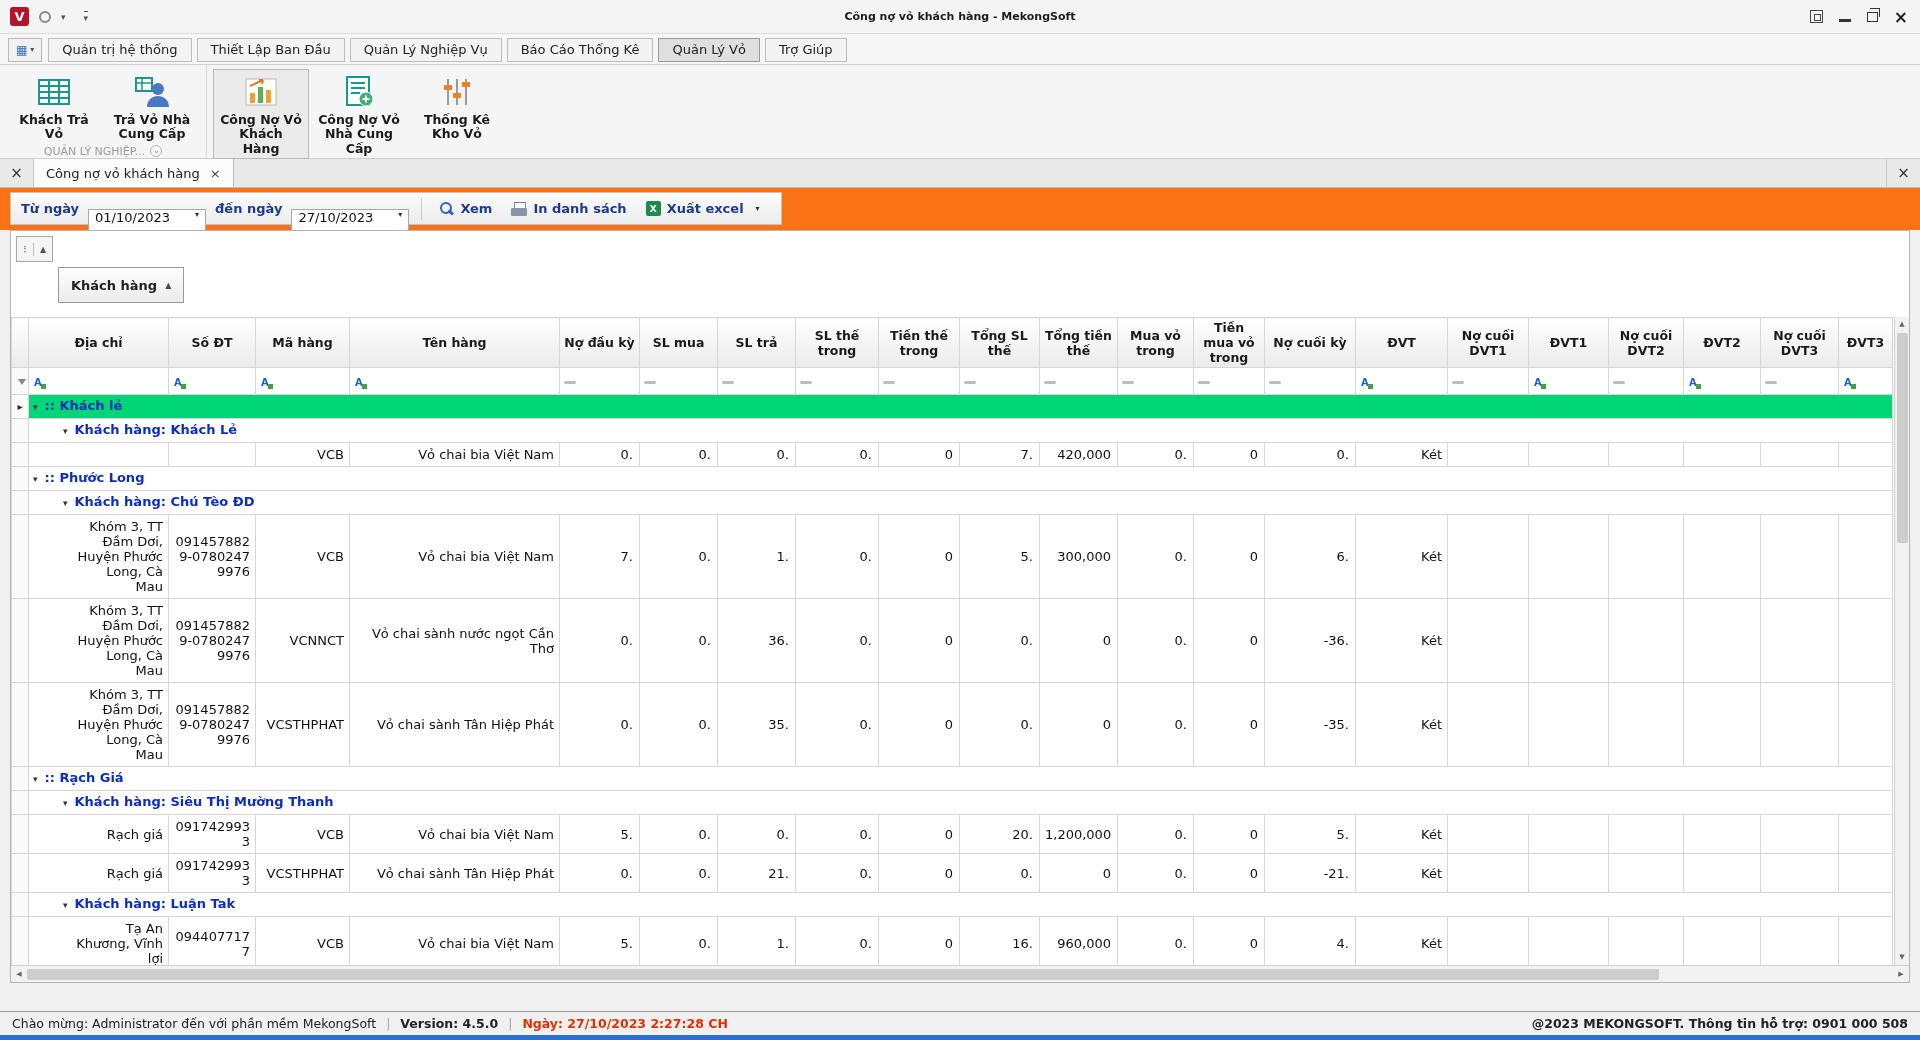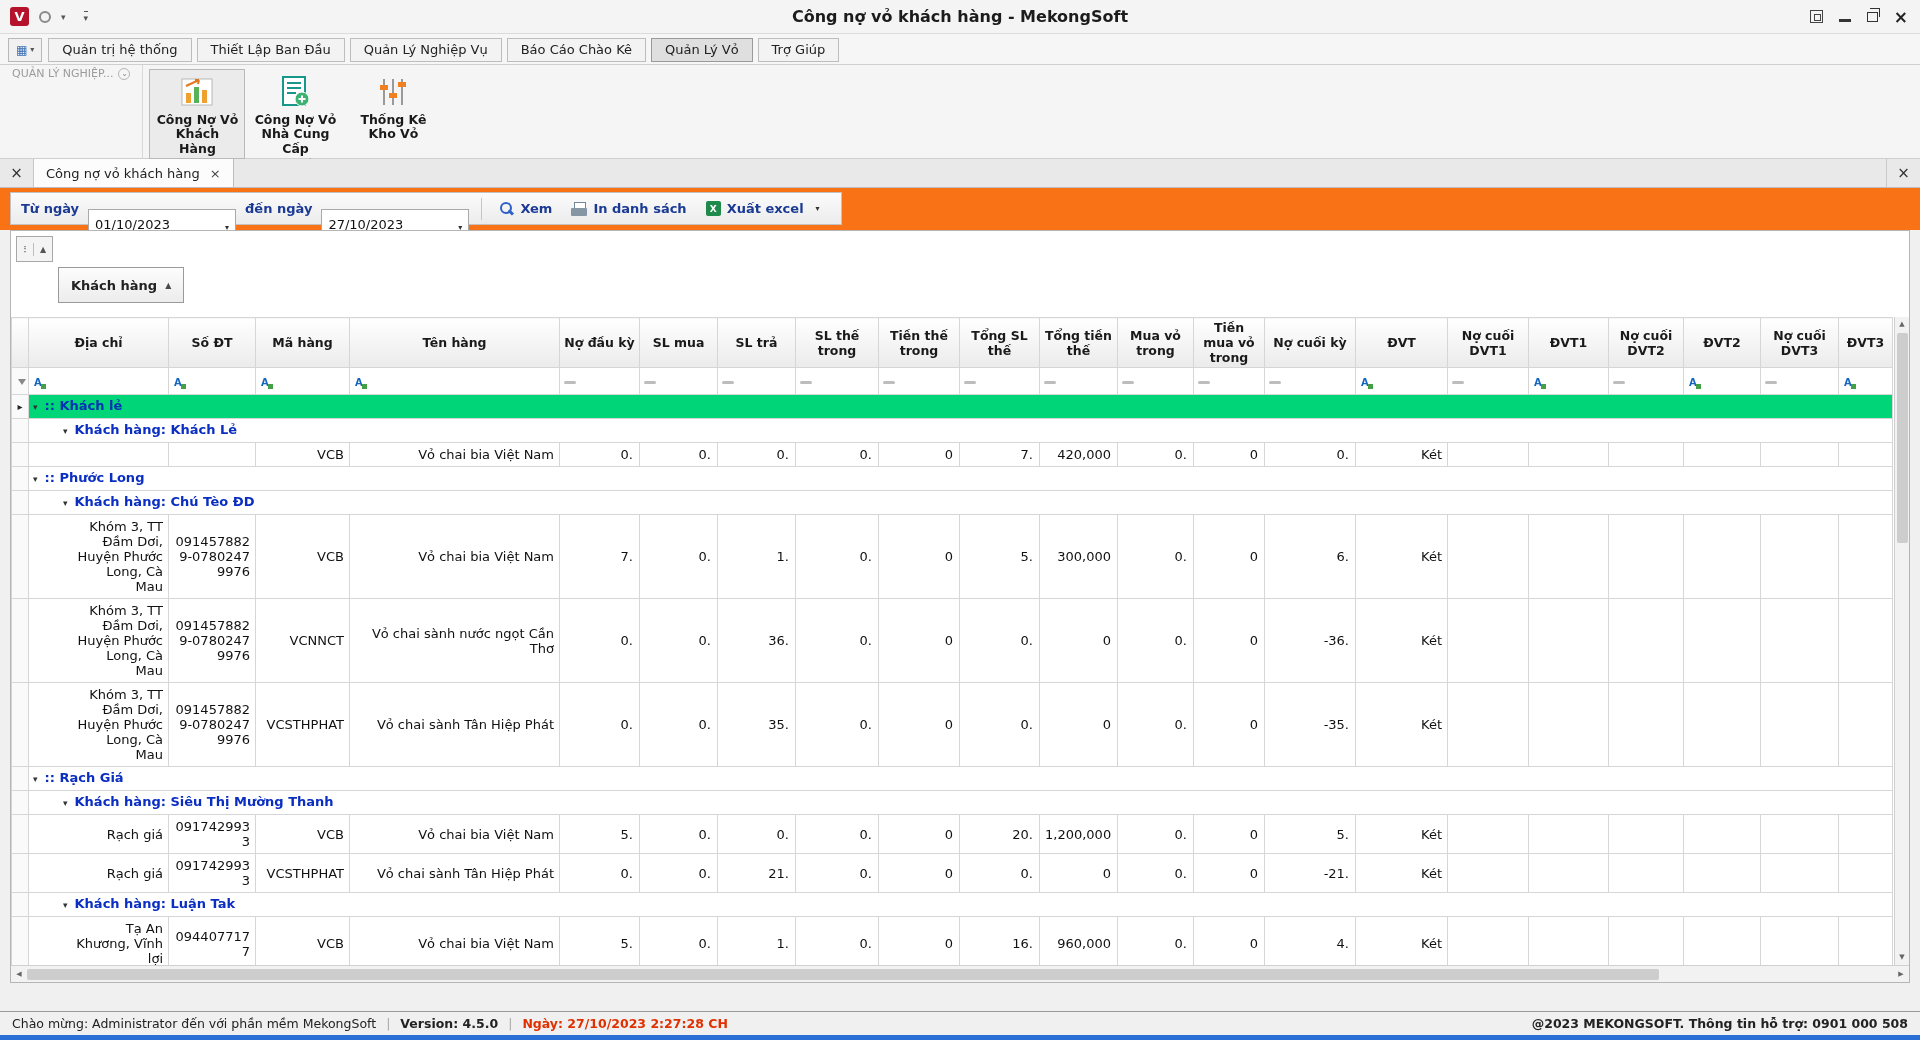--- a/index.html
+++ b/index.html
@@ -8,21 +8,21 @@
 
   .window { width:1920px; height:1040px; display:flex; flex-direction:column; background:#f0f0f0; }
 
   
   .titlebar { height:34px; flex:0 0 34px; background:#f4f4f4; border-bottom:1px solid #dcdcdc; position:relative; display:flex; align-items:center; }
   .tb-left { display:flex; align-items:center; gap:10px; padding-left:10px; }
   .logo { width:19px; height:19px; background:#b5132c; color:#fff; font-weight:bold; font-size:13px; display:flex; align-items:center; justify-content:center; border-radius:3px; }
   .tb-circle { width:12px; height:12px; border:2px solid #8a8a8a; border-radius:50%; display:inline-block; }
   .tb-caret { font-size:9px; color:#555; }
   .tb-custom { font-size:9px; color:#555; border-top:1px solid #555; padding-top:1px; margin-left:8px; }
-  .tb-title { position:absolute; left:50%; transform:translateX(-50%); font-weight:bold; font-size:16px; color:#1c1c1c; white-space:nowrap; }
+  .tb-title { position:absolute; left:50%; transform:translateX(-50%); font-weight:bold; font-size:11px; color:#1c1c1c; white-space:nowrap; }
   .tb-right { margin-left:auto; display:flex; align-items:center; gap:16px; padding-right:12px; }
   .wc-full { width:13px; height:13px; border:1px solid #444; position:relative; display:inline-block; }
   .wc-full::after { content:""; position:absolute; left:3px; top:3px; width:5px; height:5px; border:1px solid #444; }
   .wc-min { width:12px; height:3px; background:#333; display:inline-block; margin-top:8px; }
   .wc-max { width:11px; height:10px; border:1.5px solid #333; position:relative; display:inline-block; }
   .wc-max::after { content:""; position:absolute; left:2px; top:-5px; width:9px; height:8px; border-top:1.5px solid #333; border-right:1.5px solid #333; }
   .wc-close { font-size:17px; line-height:14px; color:#222; font-weight:bold; cursor:default; }
 
   
   .ribbon-tabs { height:31px; flex:0 0 31px; background:#f6f6f6; border-bottom:1px solid #cfcfcf; display:flex; align-items:center; padding:3px 0 2px 8px; }
@@ -51,21 +51,21 @@
   .doc-x { width:34px; display:flex; align-items:center; justify-content:center; font-size:15px; color:#333; border-right:1px solid #c9c9c9; }
   .doc-x.right { border-right:none; border-left:1px solid #c9c9c9; }
   .doc-tab { display:flex; align-items:center; gap:10px; padding:0 12px; background:#fcfcfc; border-right:1px solid #bdbdbd; font-size:13px; color:#222; }
   .doc-tab-x { font-size:13px; color:#444; }
   .doc-spacer { flex:1; }
 
   
   .filter-outer { flex:0 0 42px; padding:4px 0 5px 10px; background:#f97316; }
   .toolbar { display:inline-flex; align-items:center; height:33px; border:1px solid #c2c2c2; background:linear-gradient(#fbfbfb,#ececec); padding:0 10px; gap:9px; }
   .flabel { color:#1b3a94; font-weight:bold; font-size:13px; white-space:nowrap; }
-  .combo { width:148px; height:24px; background:#fff; border:1px solid #a9a9a9; display:flex; align-items:flex-end;margin-top:24px; }
+  .combo { width:118px; height:24px; background:#fff; border:1px solid #a9a9a9; display:flex; align-items:flex-start;margin-top:24px; }
   .combo-text { flex:1; padding-left:6px; font-size:13px; color:#111; }
   .combo-caret { width:16px; text-align:center; font-size:8px; color:#333; }
   .tdiv { width:1px; height:22px; background:#c6c6c6; margin:0 3px; }
   .tbtn { display:flex; align-items:center; gap:6px; padding:3px 5px; }
   .search-icon { width:15px; height:15px; position:relative; display:inline-block; }
   .search-icon::before { content:""; position:absolute; left:1px; top:1px; width:8px; height:8px; border:2px solid #2f5fc9; border-radius:50%; }
   .search-icon::after { content:""; position:absolute; left:9px; top:10px; width:6px; height:2.5px; background:#2f5fc9; transform:rotate(45deg); }
   .print-icon { width:16px; height:14px; position:relative; display:inline-block; }
   .print-icon::before { content:""; position:absolute; left:3px; top:0; width:10px; height:6px; background:#fff; border:1px solid #76879a; }
   .print-icon::after { content:""; position:absolute; left:0; bottom:0; width:16px; height:8px; background:#8796a5; border-radius:1px; }
@@ -146,29 +146,51 @@
 
   <div class="ribbon-tabs">
     <div class="rtab-menu">
       <span class="grid-glyph">▦</span>
       <span class="mini-caret">▾</span>
     </div>
     <div class="rtab-strip">
         <div class="rtab">Quản trị hệ thống</div>
         <div class="rtab">Thiết Lập Ban Đầu</div>
         <div class="rtab">Quản Lý Nghiệp Vụ</div>
-        <div class="rtab">Báo Cáo Chào Kê</div>
+        <div class="rtab">Báo Cáo Thống Kê</div>
         <div class="rtab active">Quản Lý Vỏ</div>
         <div class="rtab">Trợ Giúp</div>
       </div>
   </div>
 
   <div class="ribbon">
     <div class="rgroups">
         <div class="rgroup">
+          <div class="rgroup-body">
+            <div class="rbtn">
+              <span class="ricon">
+                <svg width="38" height="38" viewBox="0 0 38 38">
+                  <rect x="4" y="7" width="30" height="24" fill="#fff" stroke="#18988b" stroke-width="2"></rect>
+                  <path d="M4 13h30M4 19h30M4 25h30M14 7v24M24 7v24" stroke="#18988b" stroke-width="2" fill="none"></path>
+                </svg>
+              </span>
+              <span class="rlabel">Khách Trả Vỏ</span>
+            </div>
+            <div class="rbtn">
+              <span class="ricon">
+                <svg width="38" height="38" viewBox="0 0 38 38">
+                  <rect x="3" y="5" width="16" height="13" fill="#fff" stroke="#18988b" stroke-width="2"></rect>
+                  <path d="M3 10h16M9 5v13" stroke="#18988b" stroke-width="1.5" fill="none"></path>
+                  <circle cx="25" cy="16" r="6" fill="#4a79c4"></circle>
+                  <path d="M14 34c0-7 5-11 11-11s11 4 11 11z" fill="#4a79c4"></path>
+                </svg>
+              </span>
+              <span class="rlabel">Trả Vỏ Nhà Cung Cấp</span>
+            </div>
+          </div>
           <div class="rgroup-label">
             <span>QUẢN LÝ NGHIỆP...</span>
             <span class="launcher">⌄</span>
           </div>
         </div>
         <div class="rgroup">
           <div class="rgroup-body">
             <div class="rbtn active">
               <span class="ricon">
                 <svg width="38" height="38" viewBox="0 0 38 38">

